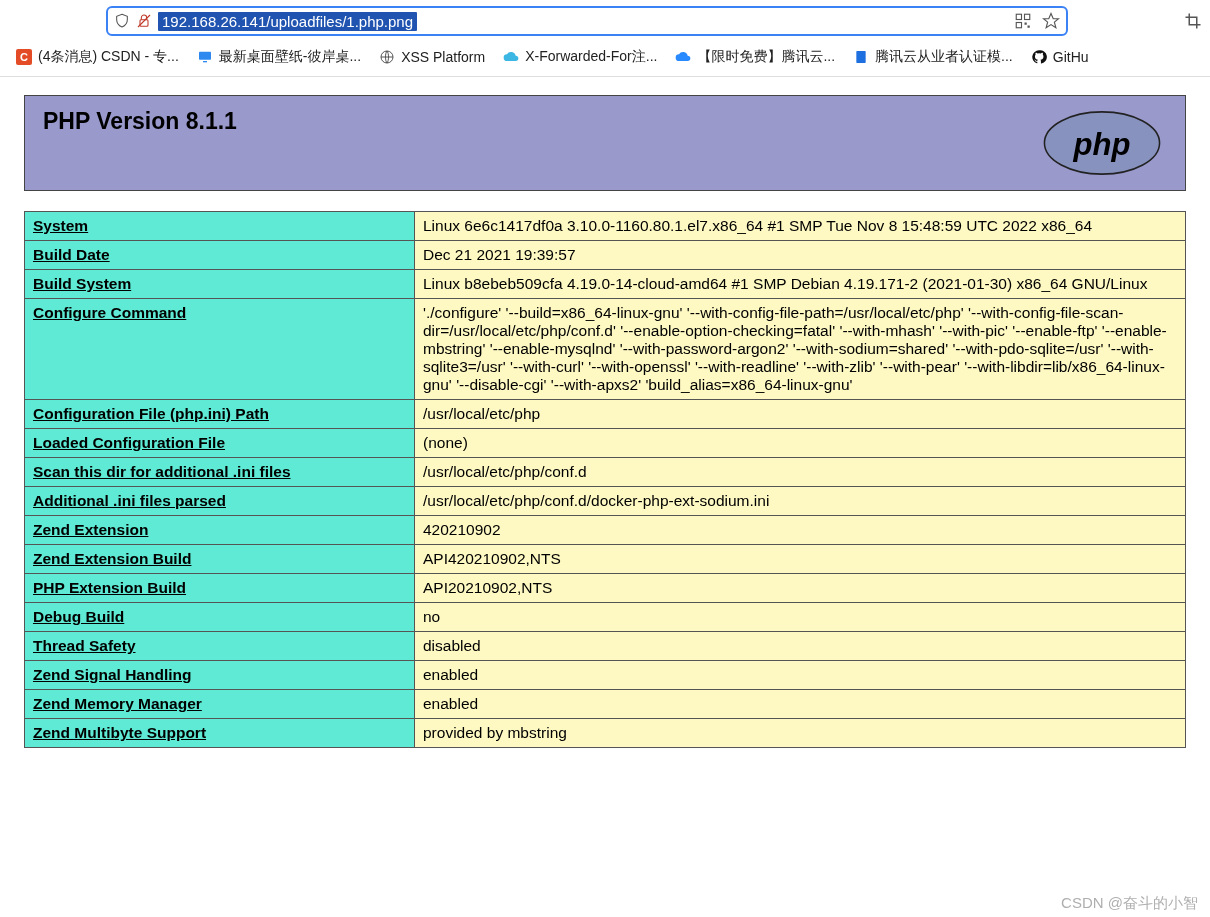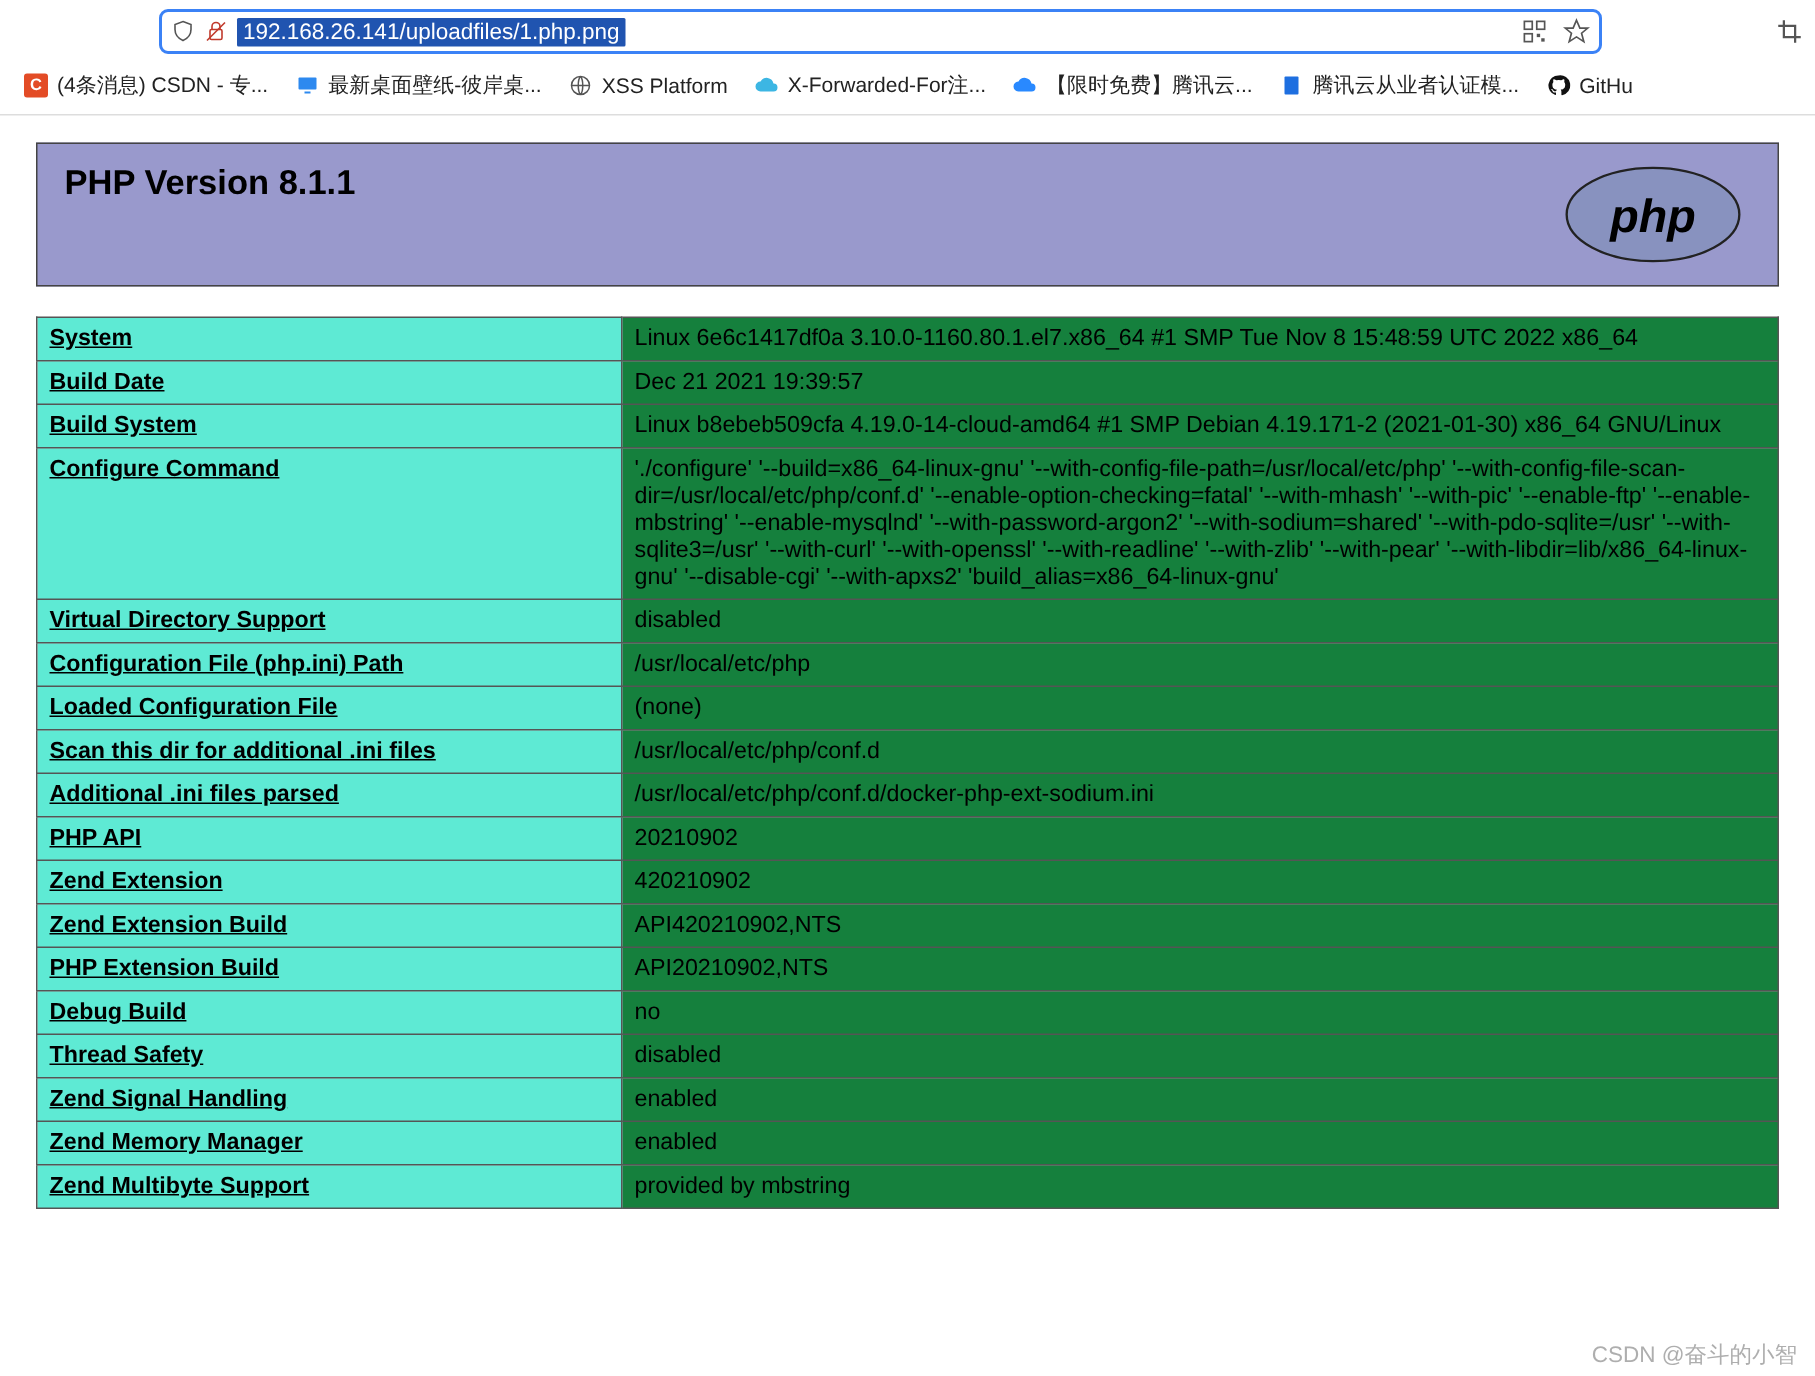--- a/index.html
+++ b/index.html
@@ -99,21 +99,21 @@
     vertical-align: top;
   }
   td.k {
     background: #5eead4;
     width: 390px;
     font-weight: 700;
     color: #000;
     text-decoration: underline;
   }
   td.v {
-    background: #15803d;
+    background: #fef9c3;
     color: #000;
   }
   .watermark {
     position: fixed;
     right: 12px;
     bottom: 4px;
     font-size: 15px;
     color: rgba(120,120,120,0.6);
     pointer-events: none;
   }
@@ -241,42 +241,34 @@
         </tr>
         <tr>
           <td class="k">Build System</td>
           <td class="v">Linux b8ebeb509cfa 4.19.0-14-cloud-amd64 #1 SMP Debian 4.19.171-2 (2021-01-30) x86_64 GNU/Linux</td>
         </tr>
         <tr>
           <td class="k">Configure Command</td>
           <td class="v">'./configure' '--build=x86_64-linux-gnu' '--with-config-file-path=/usr/local/etc/php' '--with-config-file-scan-dir=/usr/local/etc/php/conf.d' '--enable-option-checking=fatal' '--with-mhash' '--with-pic' '--enable-ftp' '--enable-mbstring' '--enable-mysqlnd' '--with-password-argon2' '--with-sodium=shared' '--with-pdo-sqlite=/usr' '--with-sqlite3=/usr' '--with-curl' '--with-openssl' '--with-readline' '--with-zlib' '--with-pear' '--with-libdir=lib/x86_64-linux-gnu' '--disable-cgi' '--with-apxs2' 'build_alias=x86_64-linux-gnu'</td>
         </tr>
         <tr>
-          <td class="k">Virtual Directory Support</td>
-          <td class="v">disabled</td>
-        </tr>
-        <tr>
           <td class="k">Configuration File (php.ini) Path</td>
           <td class="v">/usr/local/etc/php</td>
         </tr>
         <tr>
           <td class="k">Loaded Configuration File</td>
           <td class="v">(none)</td>
         </tr>
         <tr>
           <td class="k">Scan this dir for additional .ini files</td>
           <td class="v">/usr/local/etc/php/conf.d</td>
         </tr>
         <tr>
           <td class="k">Additional .ini files parsed</td>
           <td class="v">/usr/local/etc/php/conf.d/docker-php-ext-sodium.ini</td>
-        </tr>
-        <tr>
-          <td class="k">PHP API</td>
-          <td class="v">20210902</td>
         </tr>
         <tr>
           <td class="k">Zend Extension</td>
           <td class="v">420210902</td>
         </tr>
         <tr>
           <td class="k">Zend Extension Build</td>
           <td class="v">API420210902,NTS</td>
         </tr>
         <tr>

